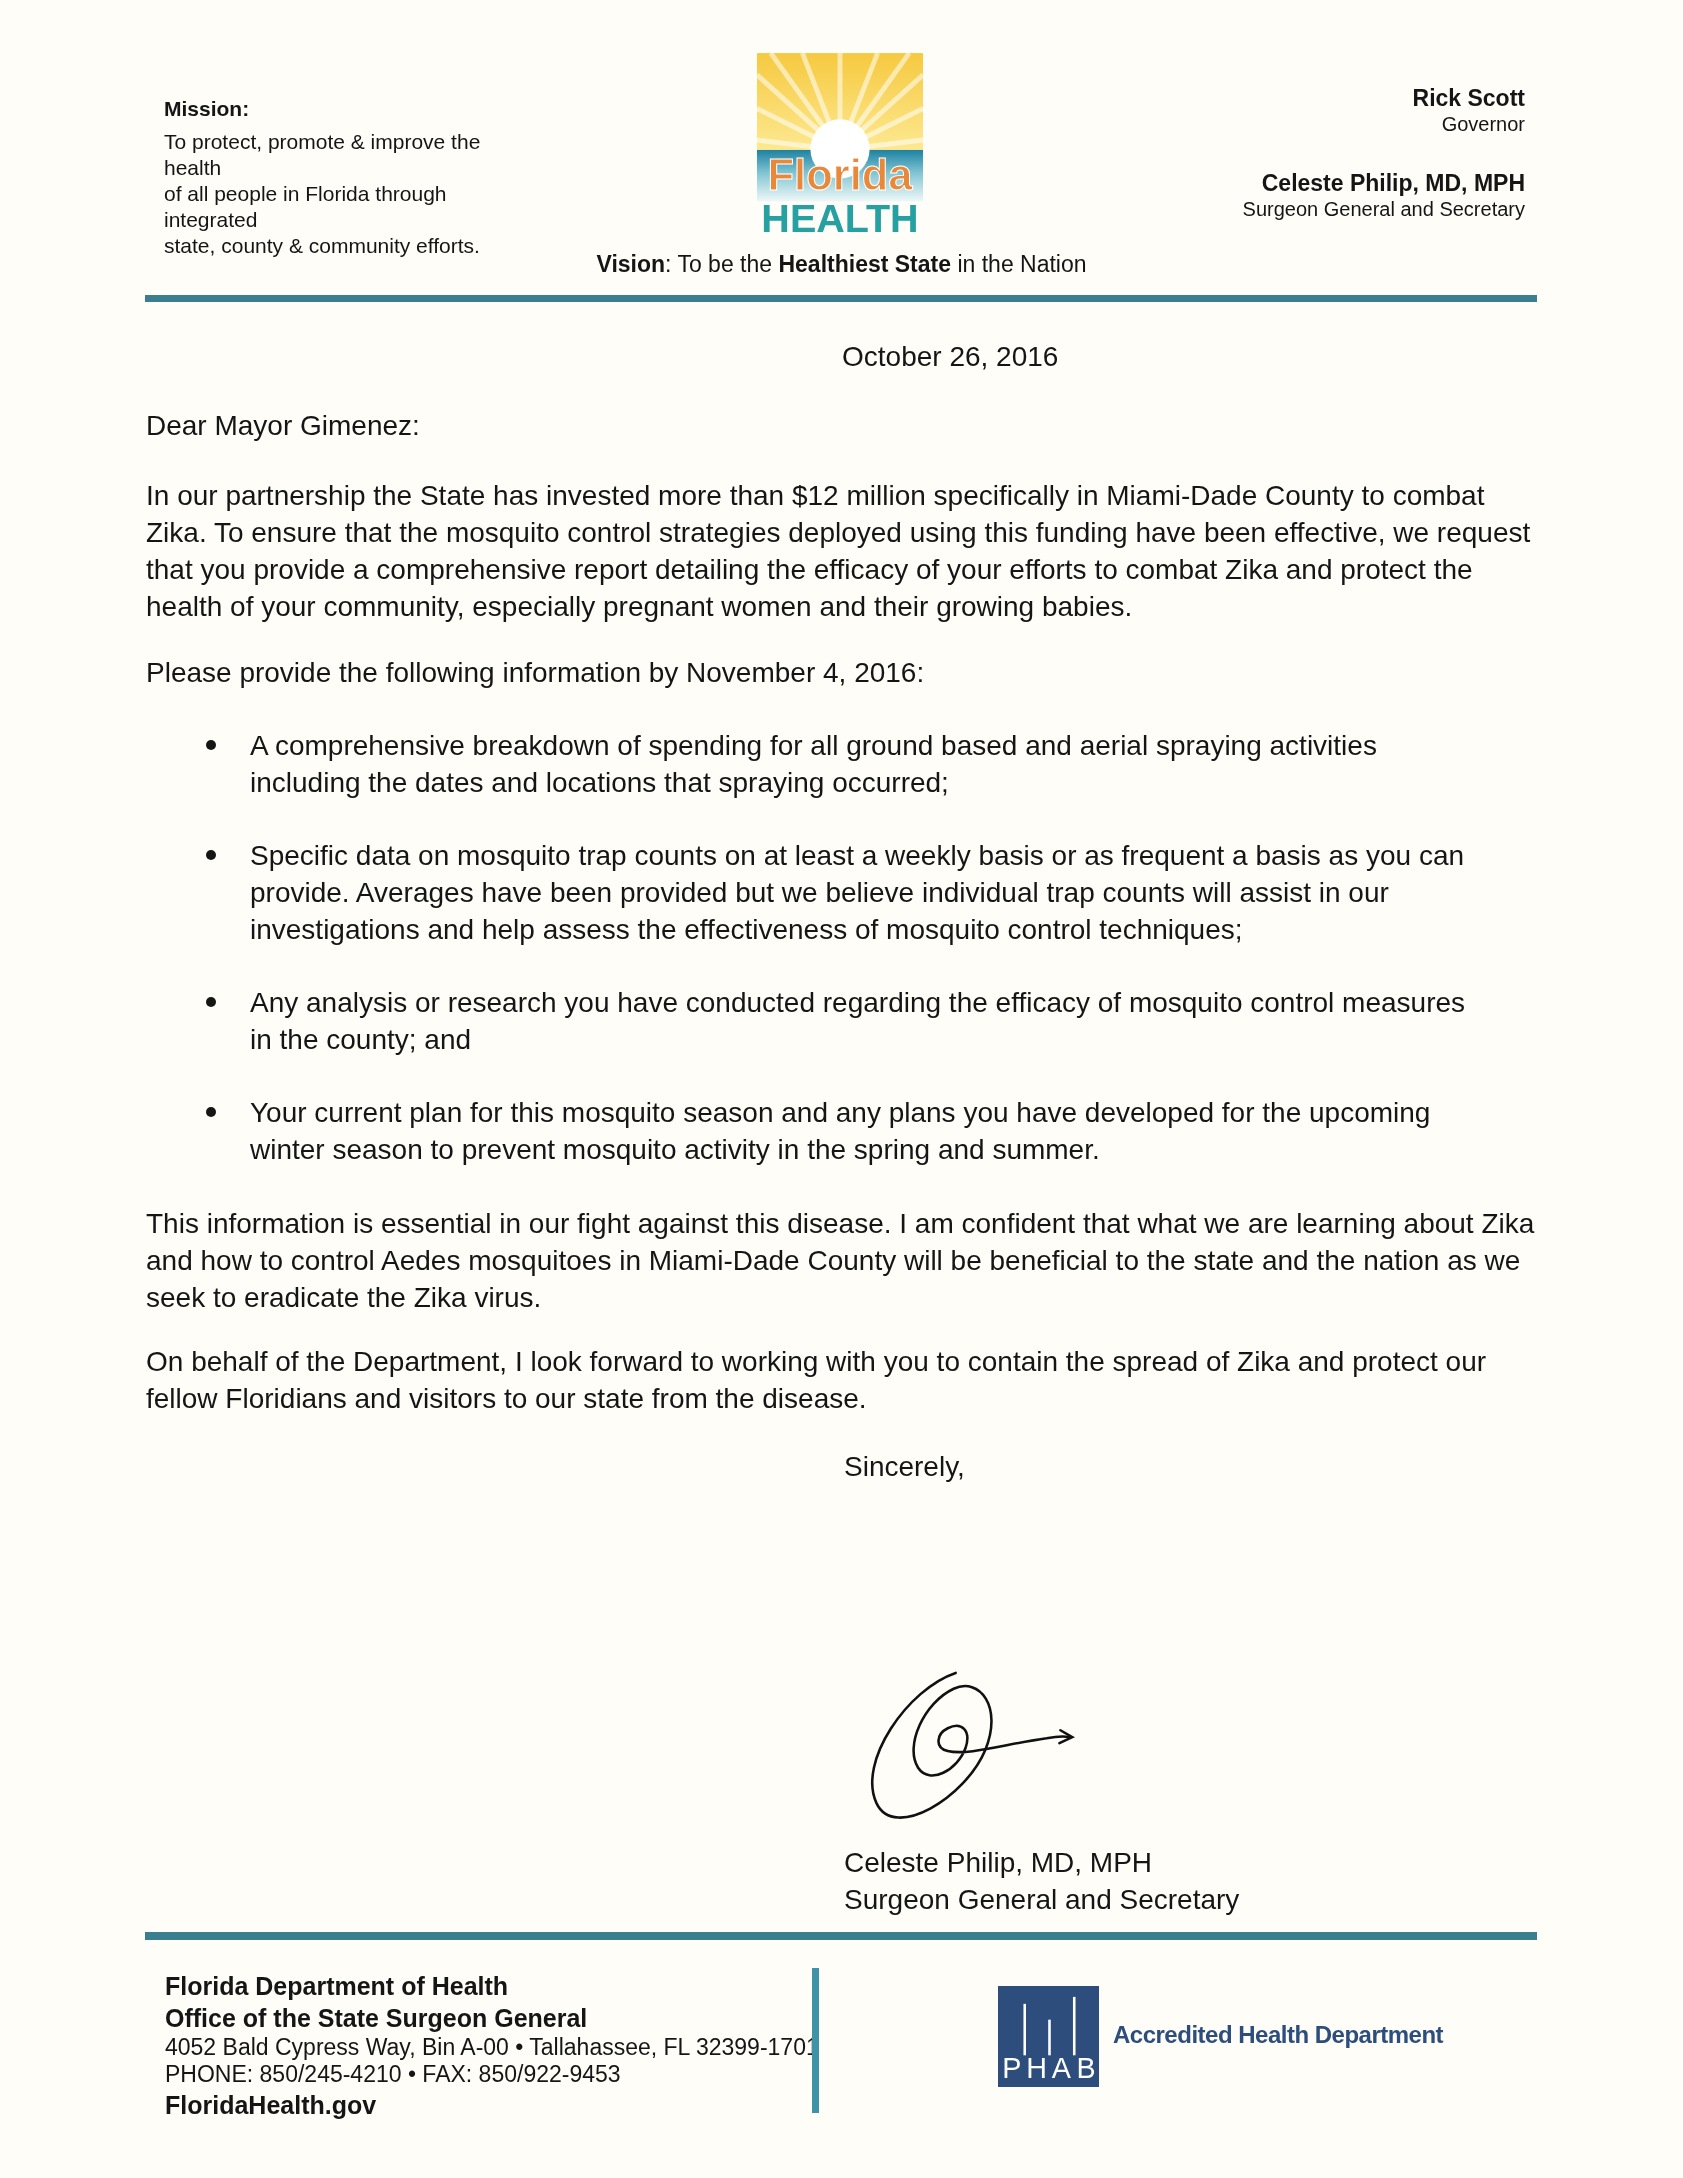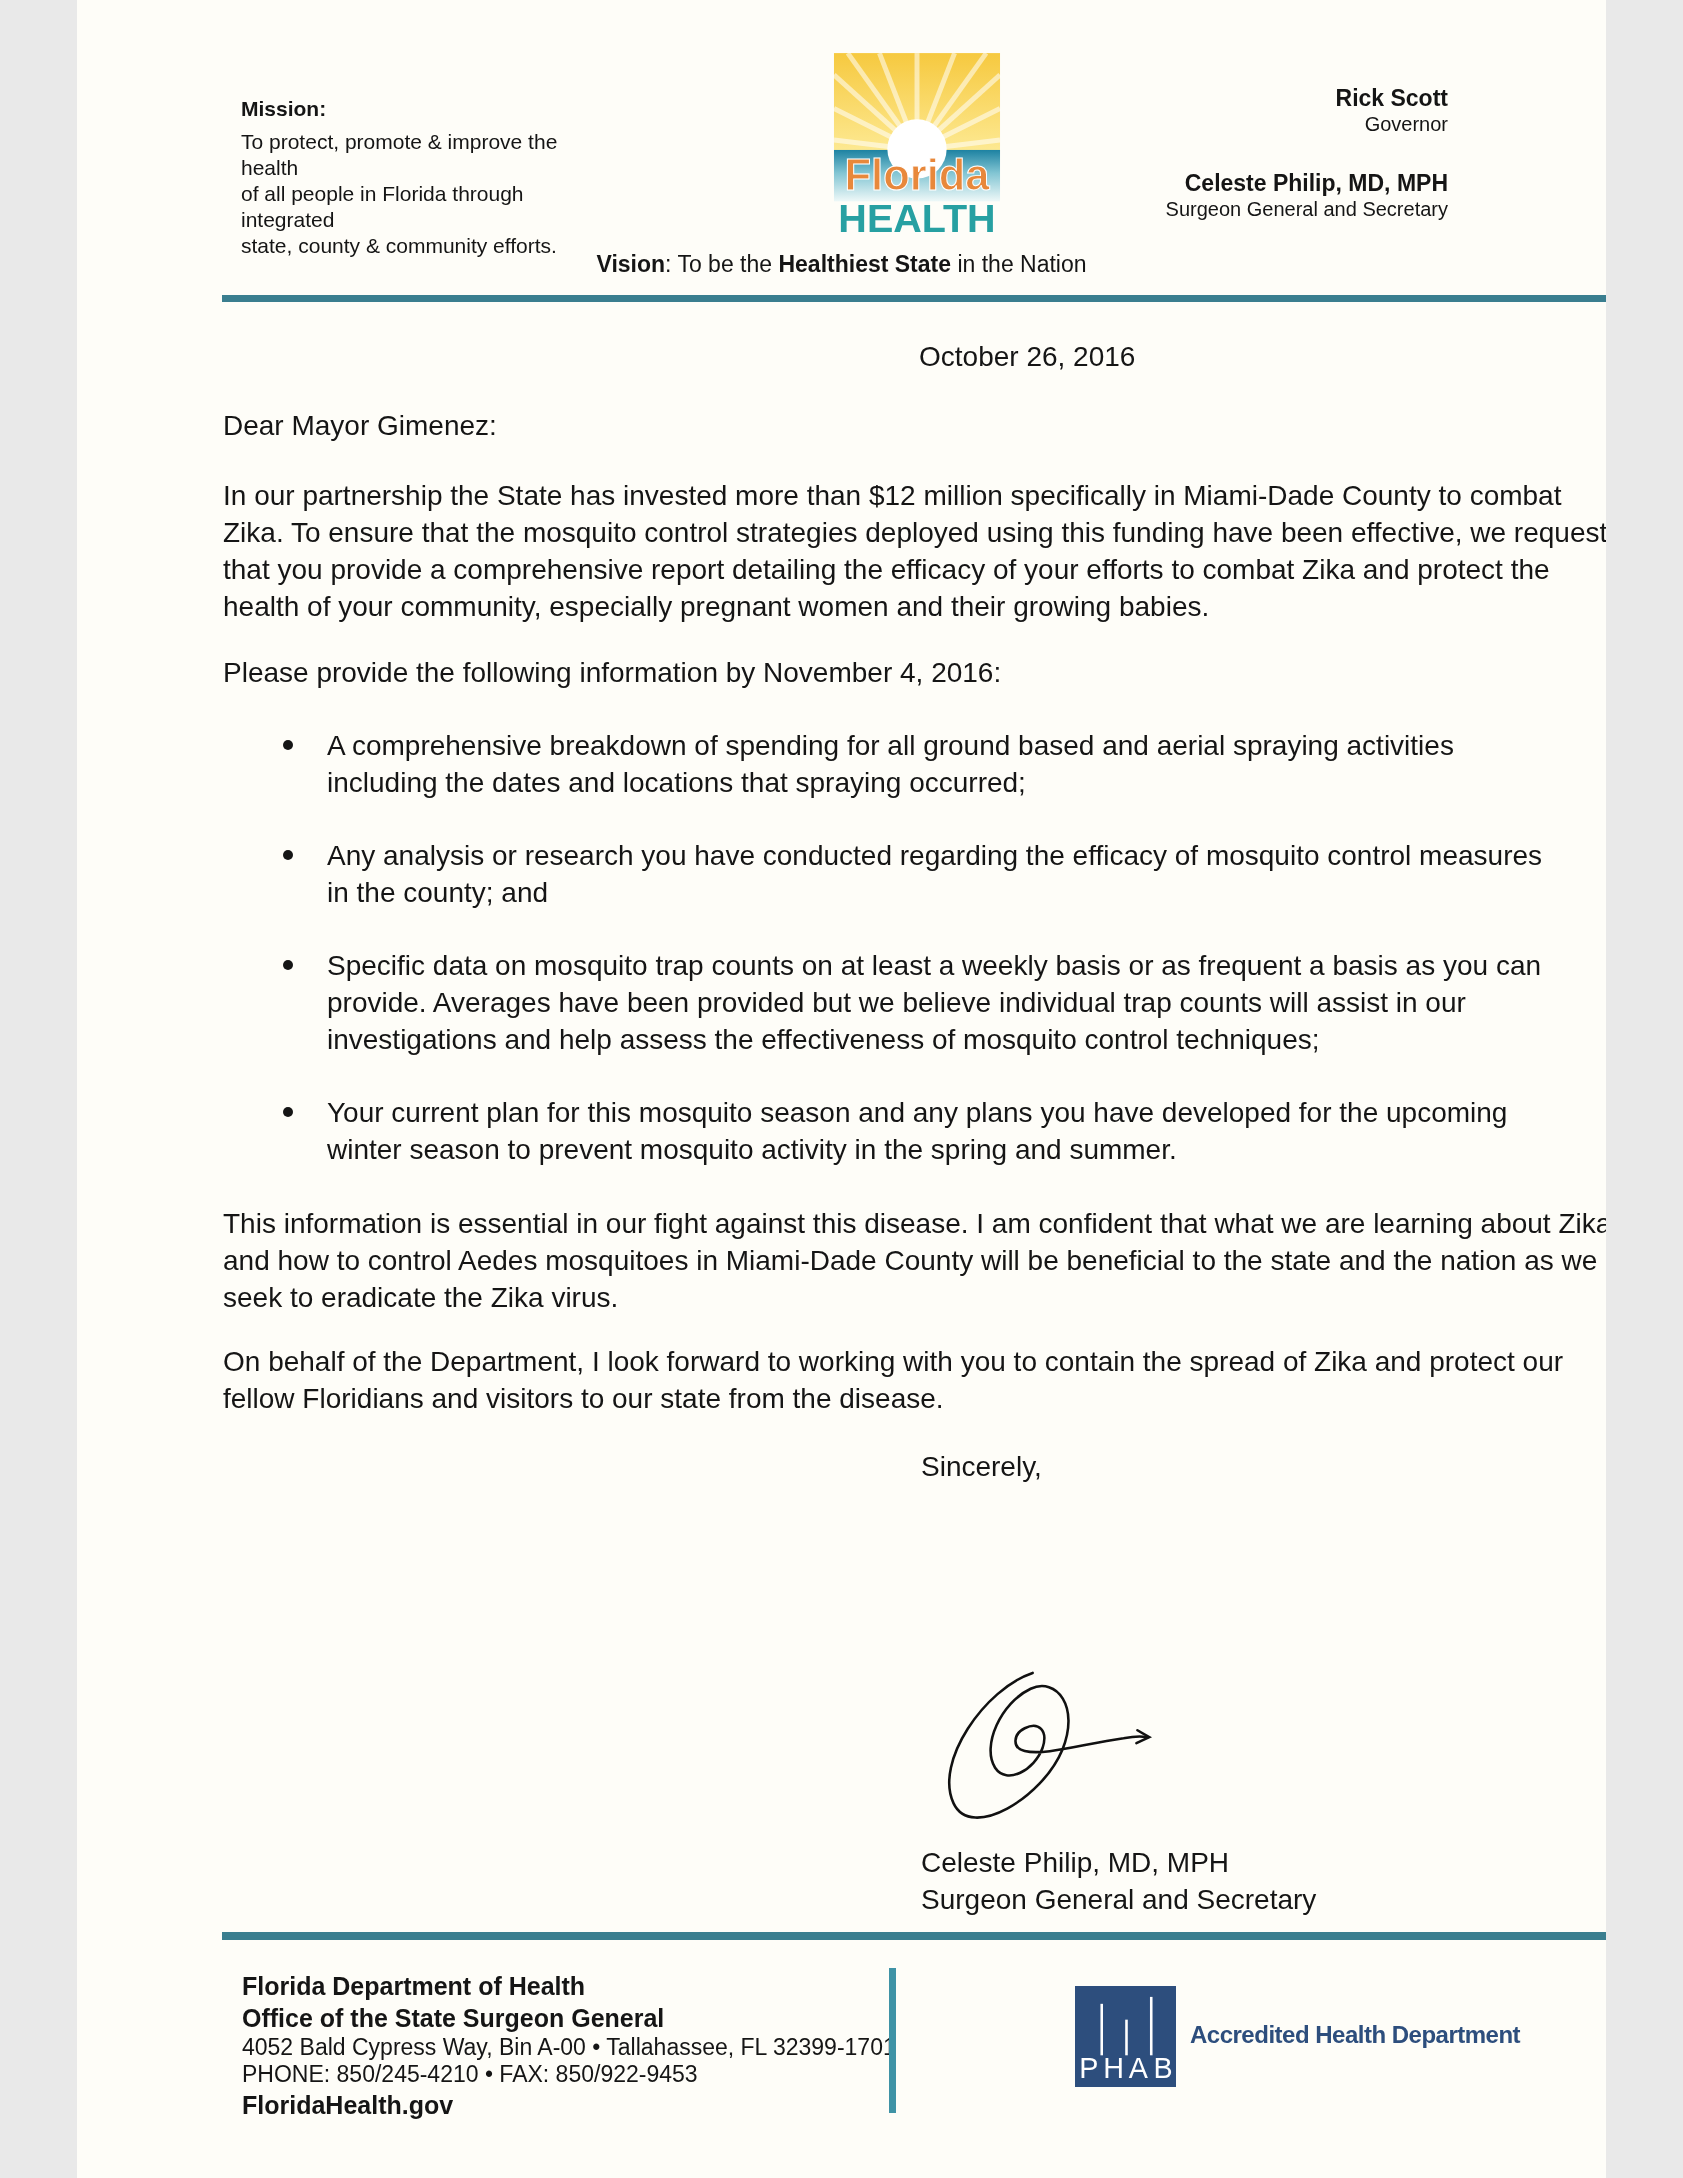--- a/index.html
+++ b/index.html
@@ -2,21 +2,21 @@
 <html style="--teal: #3a7e8f; --divider-teal: #3f93a6; --navy: #2d4e7d; --logo-orange: #e8883b; --logo-teal: #27a0a2; --ink: #151515;"><head>
 <meta charset="utf-8">
 <style>
   :root{
     --teal:#3a7e8f; --divider-teal:#3f93a6; --navy:#2d4e7d;
     --logo-orange:#e8883b; --logo-teal:#27a0a2; --ink:#151515;
   }
   *{margin:0;padding:0;box-sizing:border-box;}
   html,body{background:#e9e9e9;}
   .page{
-    position:relative;width:1529px;height:2178px;margin:0 auto;
+    position:relative;width:1683px;height:2178px;margin:0 auto;
     background:#fefdf8;color:var(--ink);
     font-family:"Liberation Sans","DejaVu Sans",sans-serif;
     overflow:hidden;
   }
   
   .mission{position:absolute;left:164px;top:97px;width:376px;}
   .mission .label{font-weight:bold;font-size:21px;margin-bottom:8px;}
   .mission .mline{font-size:21px;line-height:26px;}
   .logo{position:absolute;left:755px;top:51px;}
   .officials{position:absolute;right:158px;top:84px;text-align:right;}
@@ -124,25 +124,25 @@
     <div class="para1">In our partnership the State has invested more than $12 million specifically in Miami-Dade County to combat Zika. To ensure that the mosquito control strategies deployed using this funding have been effective, we request that you provide a comprehensive report detailing the efficacy of your efforts to combat Zika and protect the health of your community, especially pregnant women and their growing babies.</div>
     <div class="para2">Please provide the following information by November 4, 2016:</div>
 
     <div>
       <div class="bullet">
         <span class="dot"></span>
         <span class="bullet-text">A comprehensive breakdown of spending for all ground based and aerial spraying activities including the dates and locations that spraying occurred;</span>
       </div>
       <div class="bullet">
         <span class="dot"></span>
+        <span class="bullet-text">Specific data on mosquito trap counts on at least a weekly basis or as frequent a basis as you can provide. Averages have been provided but we believe individual trap counts will assist in our investigations and help assess the effectiveness of mosquito control techniques;</span>
+      </div>
+      <div class="bullet">
+        <span class="dot"></span>
         <span class="bullet-text">Any analysis or research you have conducted regarding the efficacy of mosquito control measures in the county; and</span>
-      </div>
-      <div class="bullet">
-        <span class="dot"></span>
-        <span class="bullet-text">Specific data on mosquito trap counts on at least a weekly basis or as frequent a basis as you can provide. Averages have been provided but we believe individual trap counts will assist in our investigations and help assess the effectiveness of mosquito control techniques;</span>
       </div>
       <div class="bullet">
         <span class="dot"></span>
         <span class="bullet-text">Your current plan for this mosquito season and any plans you have developed for the upcoming winter season to prevent mosquito activity in the spring and summer.</span>
       </div>
     </div>
 
     <div class="para3">This information is essential in our fight against this disease. I am confident that what we are learning about Zika and how to control Aedes mosquitoes in Miami-Dade County will be beneficial to the state and the nation as we seek to eradicate the Zika virus.</div>
     <div class="para4">On behalf of the Department, I look forward to working with you to contain the spread of Zika and protect our fellow Floridians and visitors to our state from the disease.</div>
 

